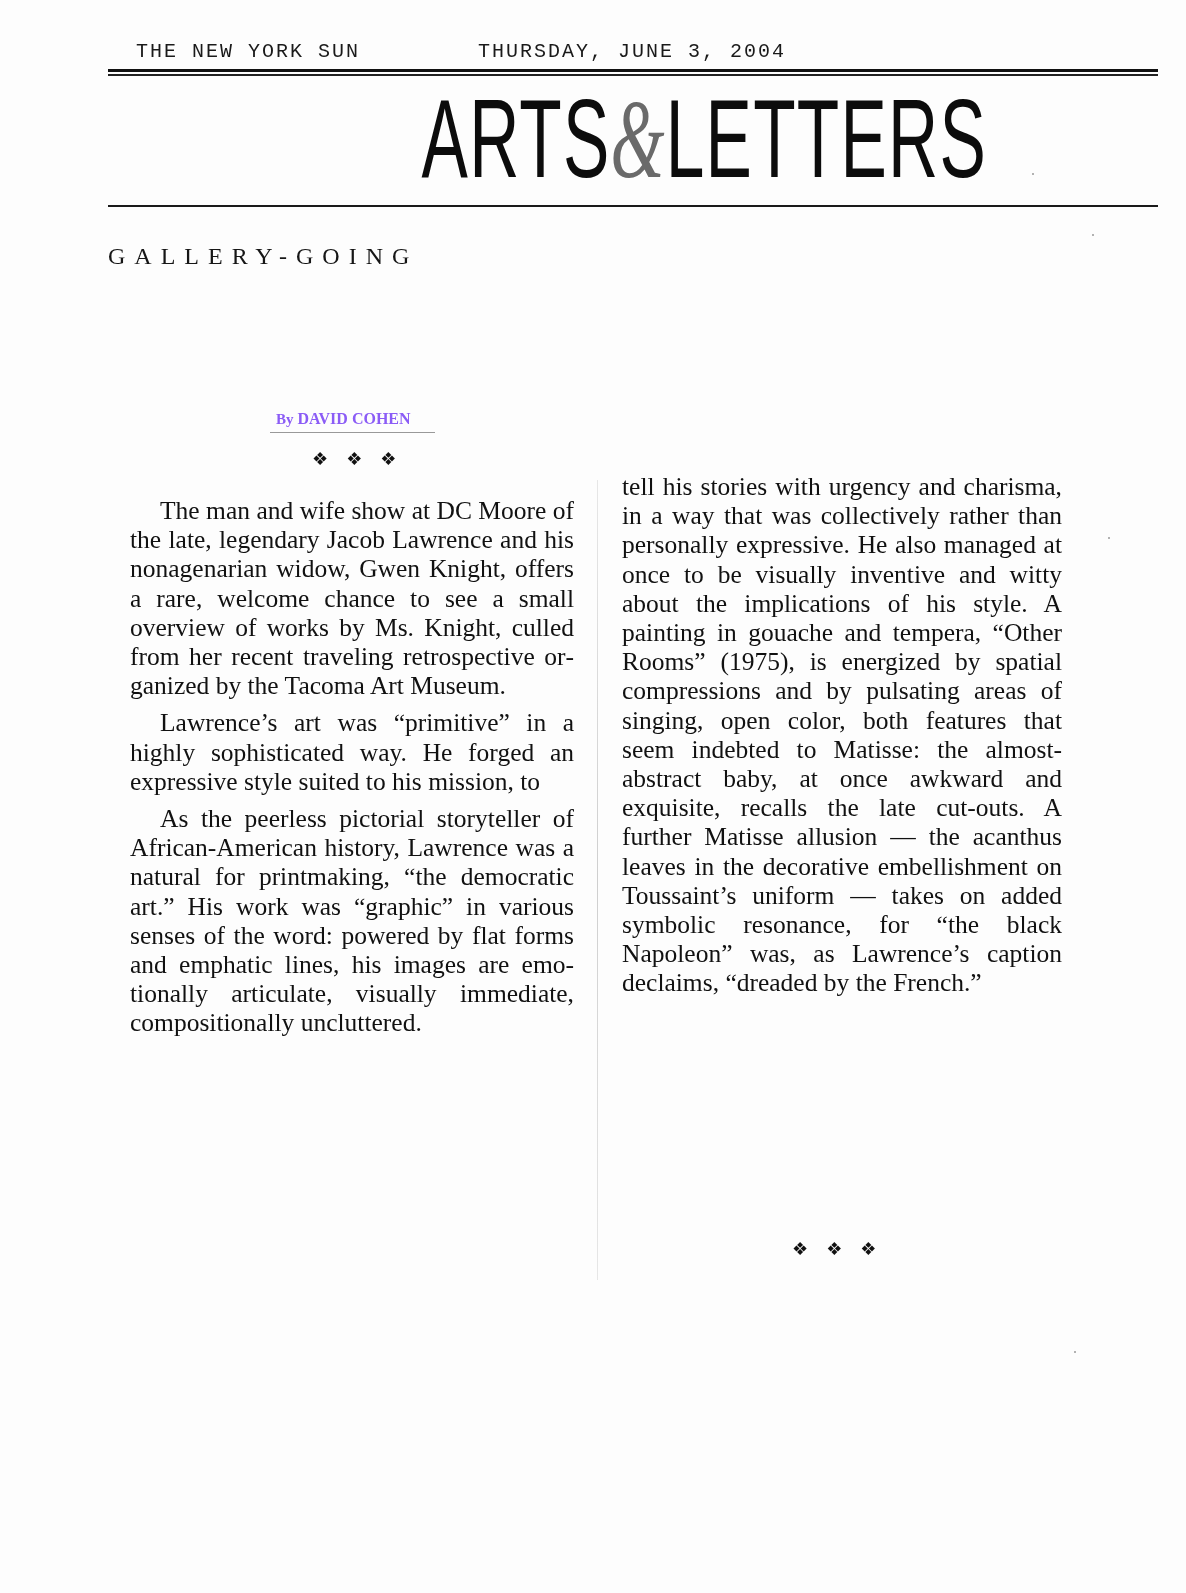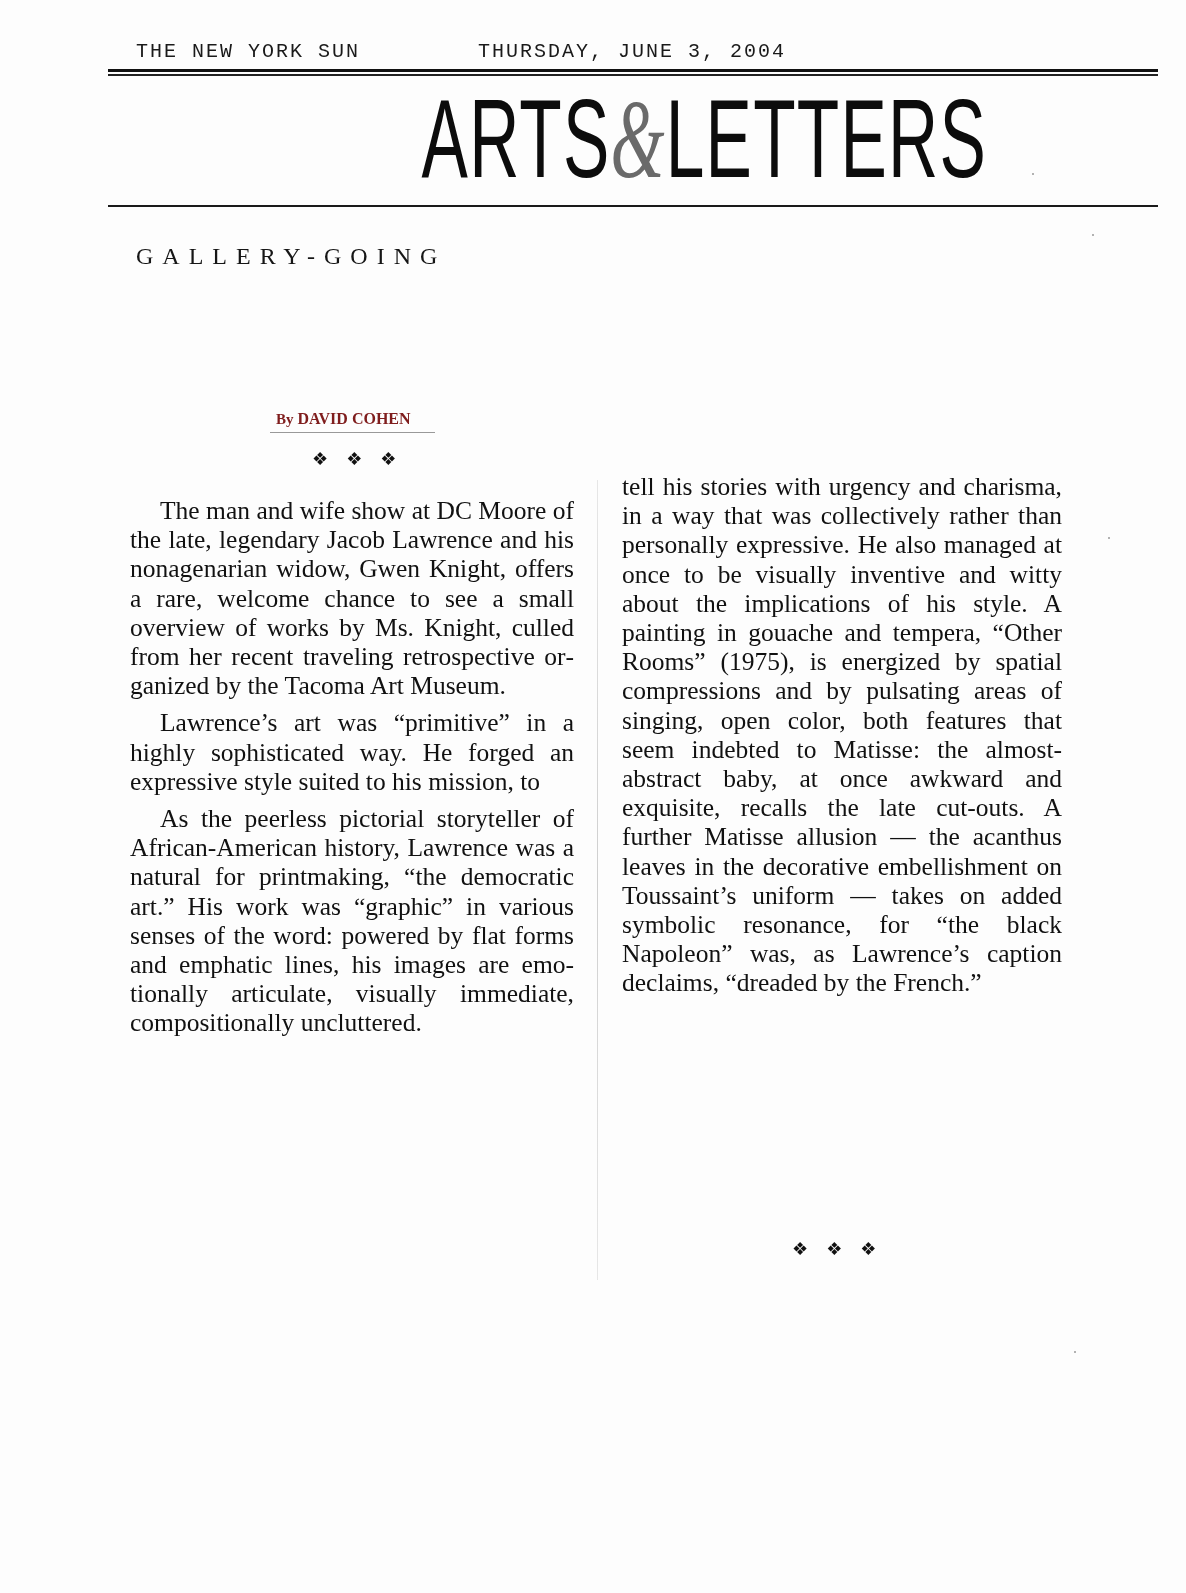--- a/index.html
+++ b/index.html
@@ -90,30 +90,29 @@
     background: #1a1a1a;
   }
   .kicker {
     position: absolute;
     left: 108px;
     top: 243px;
     font-family: "Liberation Serif", serif;
     font-size: 24px;
     letter-spacing: 9px;
     color: #161616;
-    margin-left: 28px;
   }
   .byline {
     position: absolute;
     left: 276px;
     top: 410px;
     font-family: "Liberation Serif", serif;
     font-weight: bold;
     font-size: 16px;
-    color: #7f1d1d;
+    color: #8b5cf6;
   }
   .byline .by {
     font-size: 15px;
   }
   .byline-rule {
     position: absolute;
     left: 270px;
     top: 432px;
     width: 165px;
     height: 1px;

